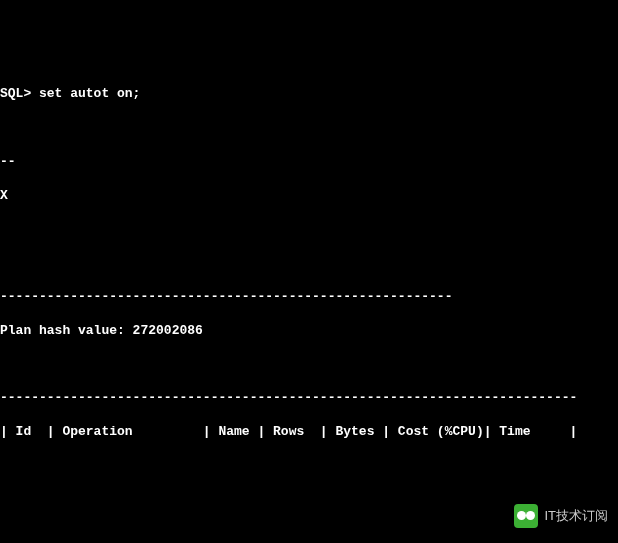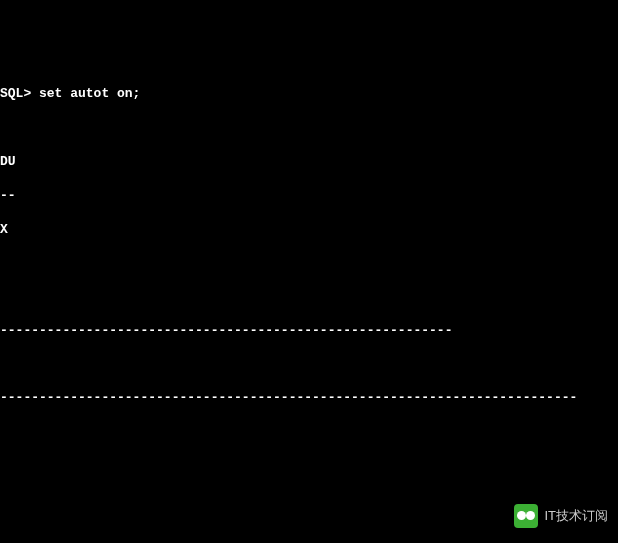--- a/index.html
+++ b/index.html
@@ -64,28 +64,29 @@
     }
   </style>
 </head>
 <body>
 
 
 
 <div class="terminal">
 <span class="line">SQL&gt; set autot on;</span>
 <span class="line"> </span>
-<span class="line">DU</span>
 <span class="line">--</span>
 <span class="line">X</span>
 <span class="line"> </span>
 <span class="line"> </span>
 <span class="line">----------------------------------------------------------</span>
+<span class="line">Plan hash value: 272002086</span>
 <span class="line"> </span>
 <span class="line">--------------------------------------------------------------------------</span>
+<span class="line">| Id  | Operation         | Name | Rows  | Bytes | Cost (%CPU)| Time     |</span>
 
 
 
 
 
 
 
 
 
 

